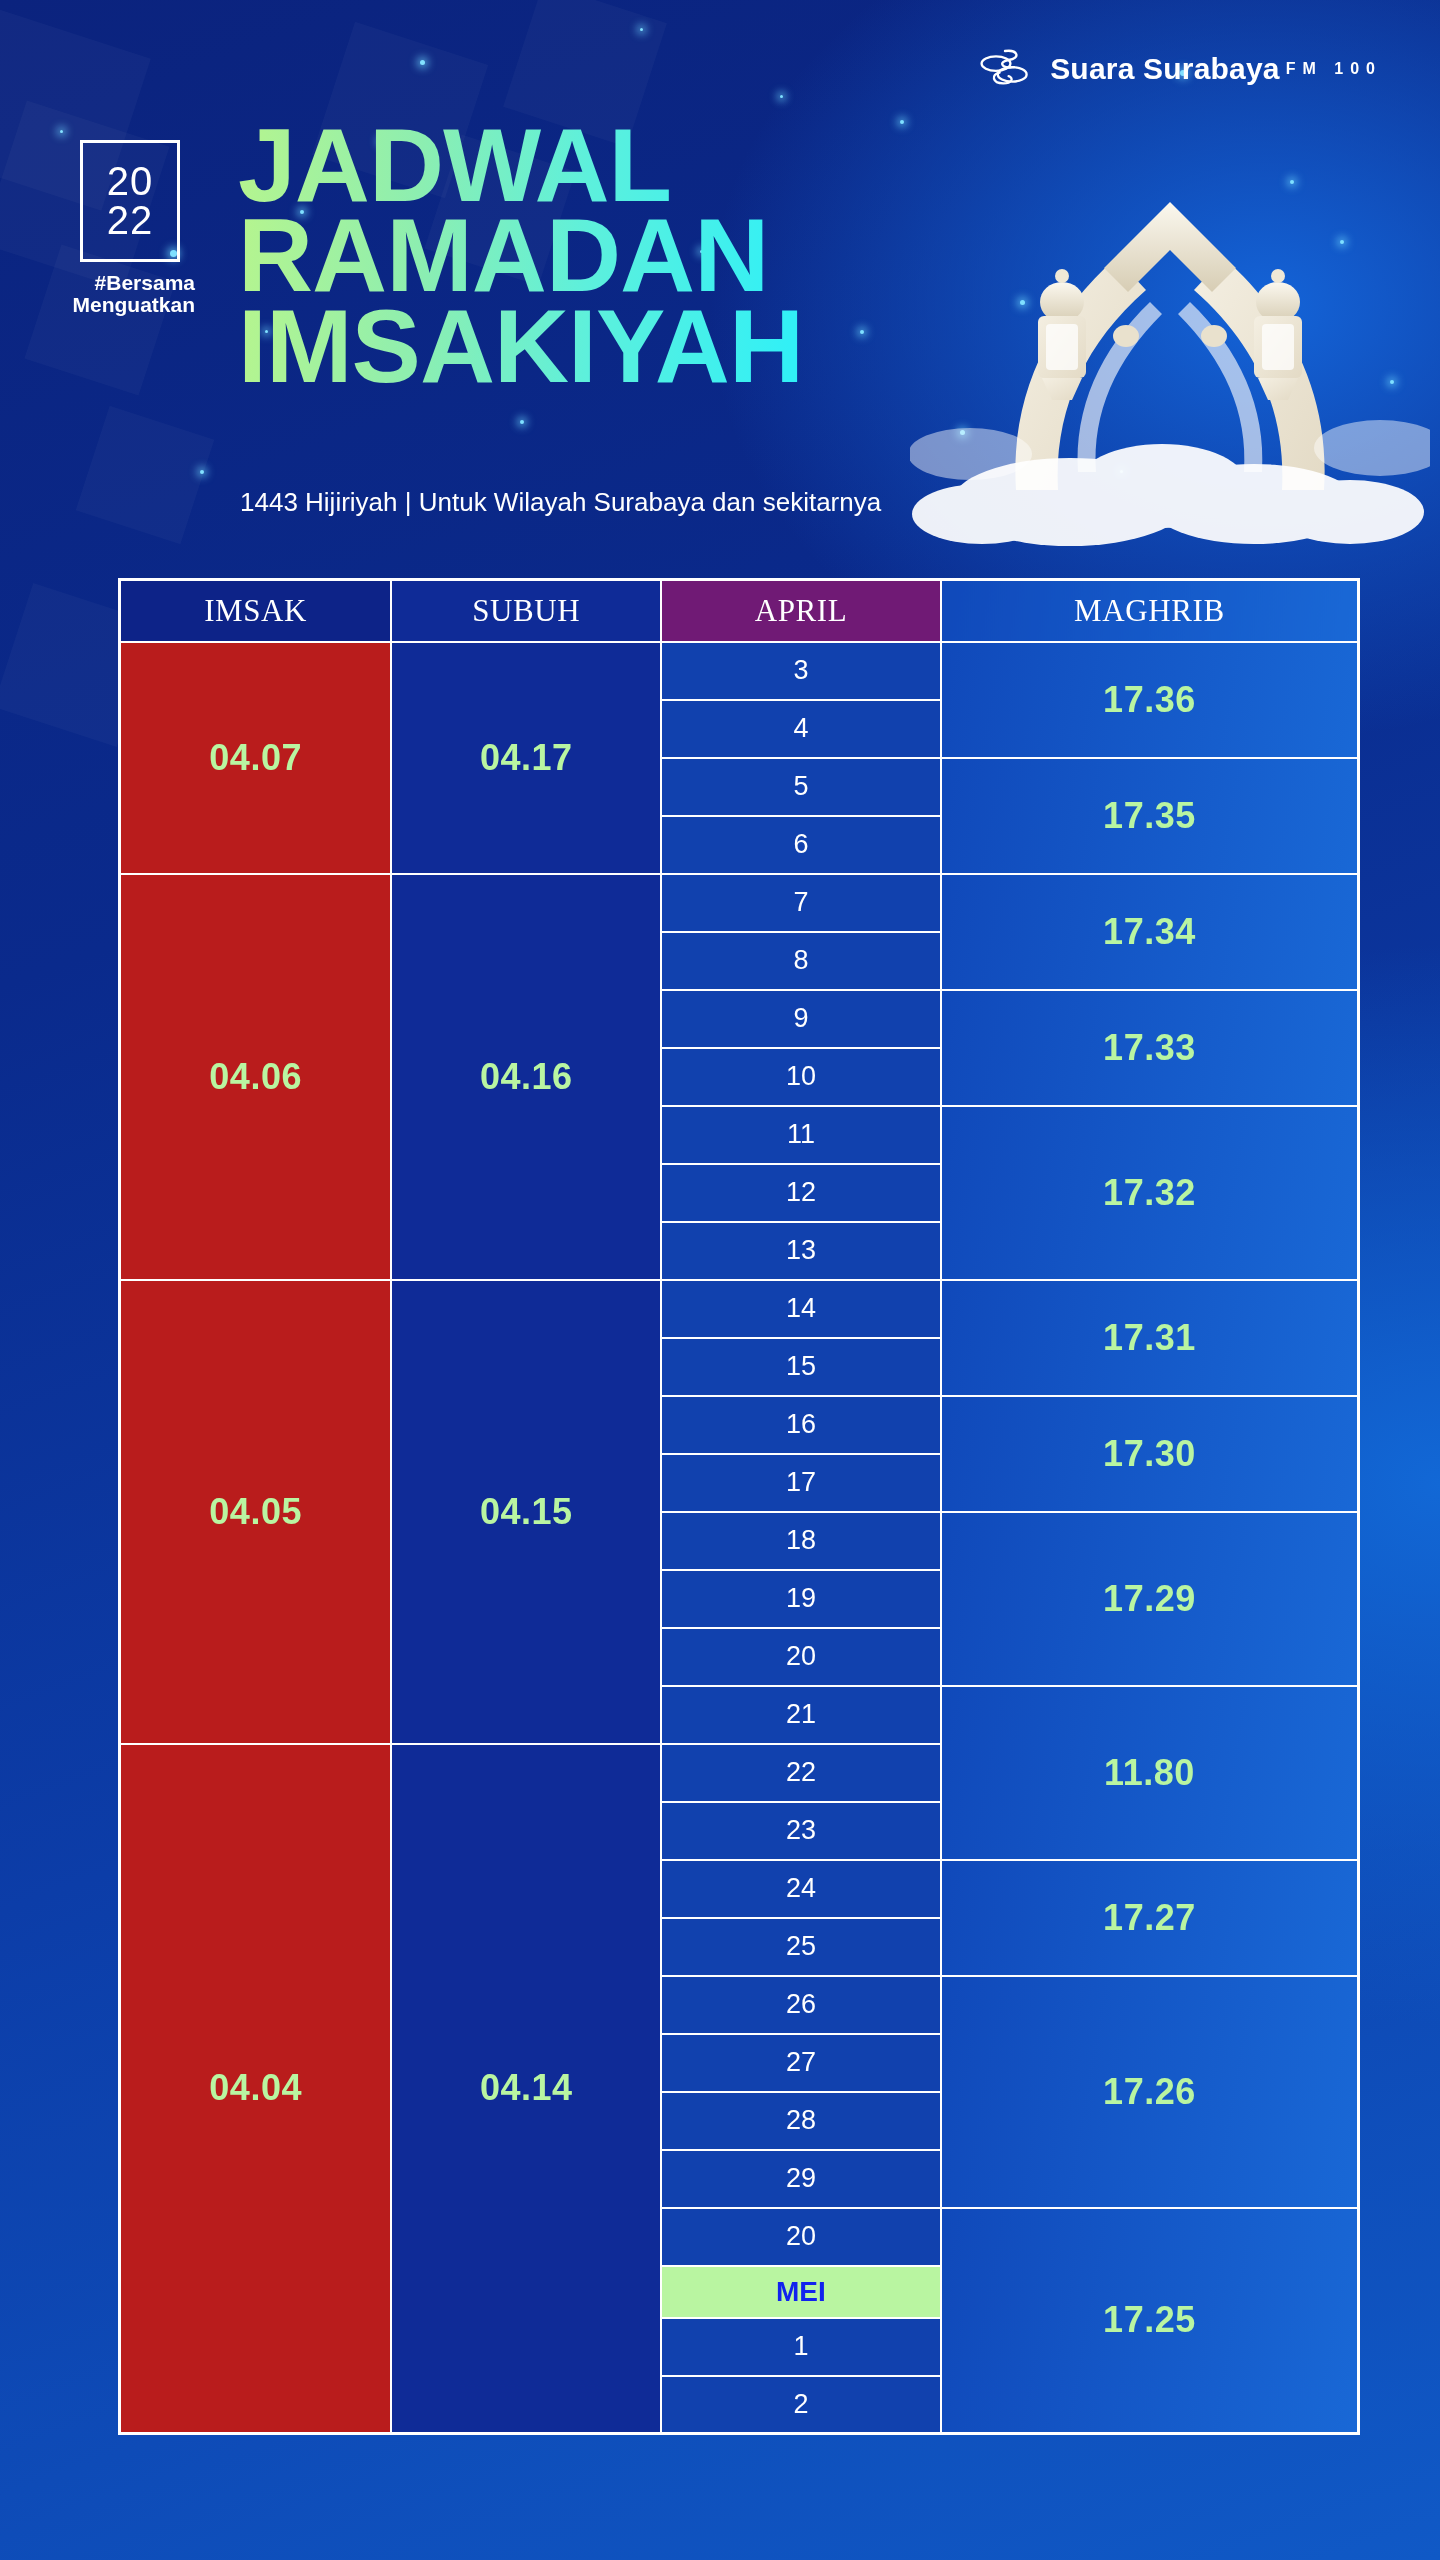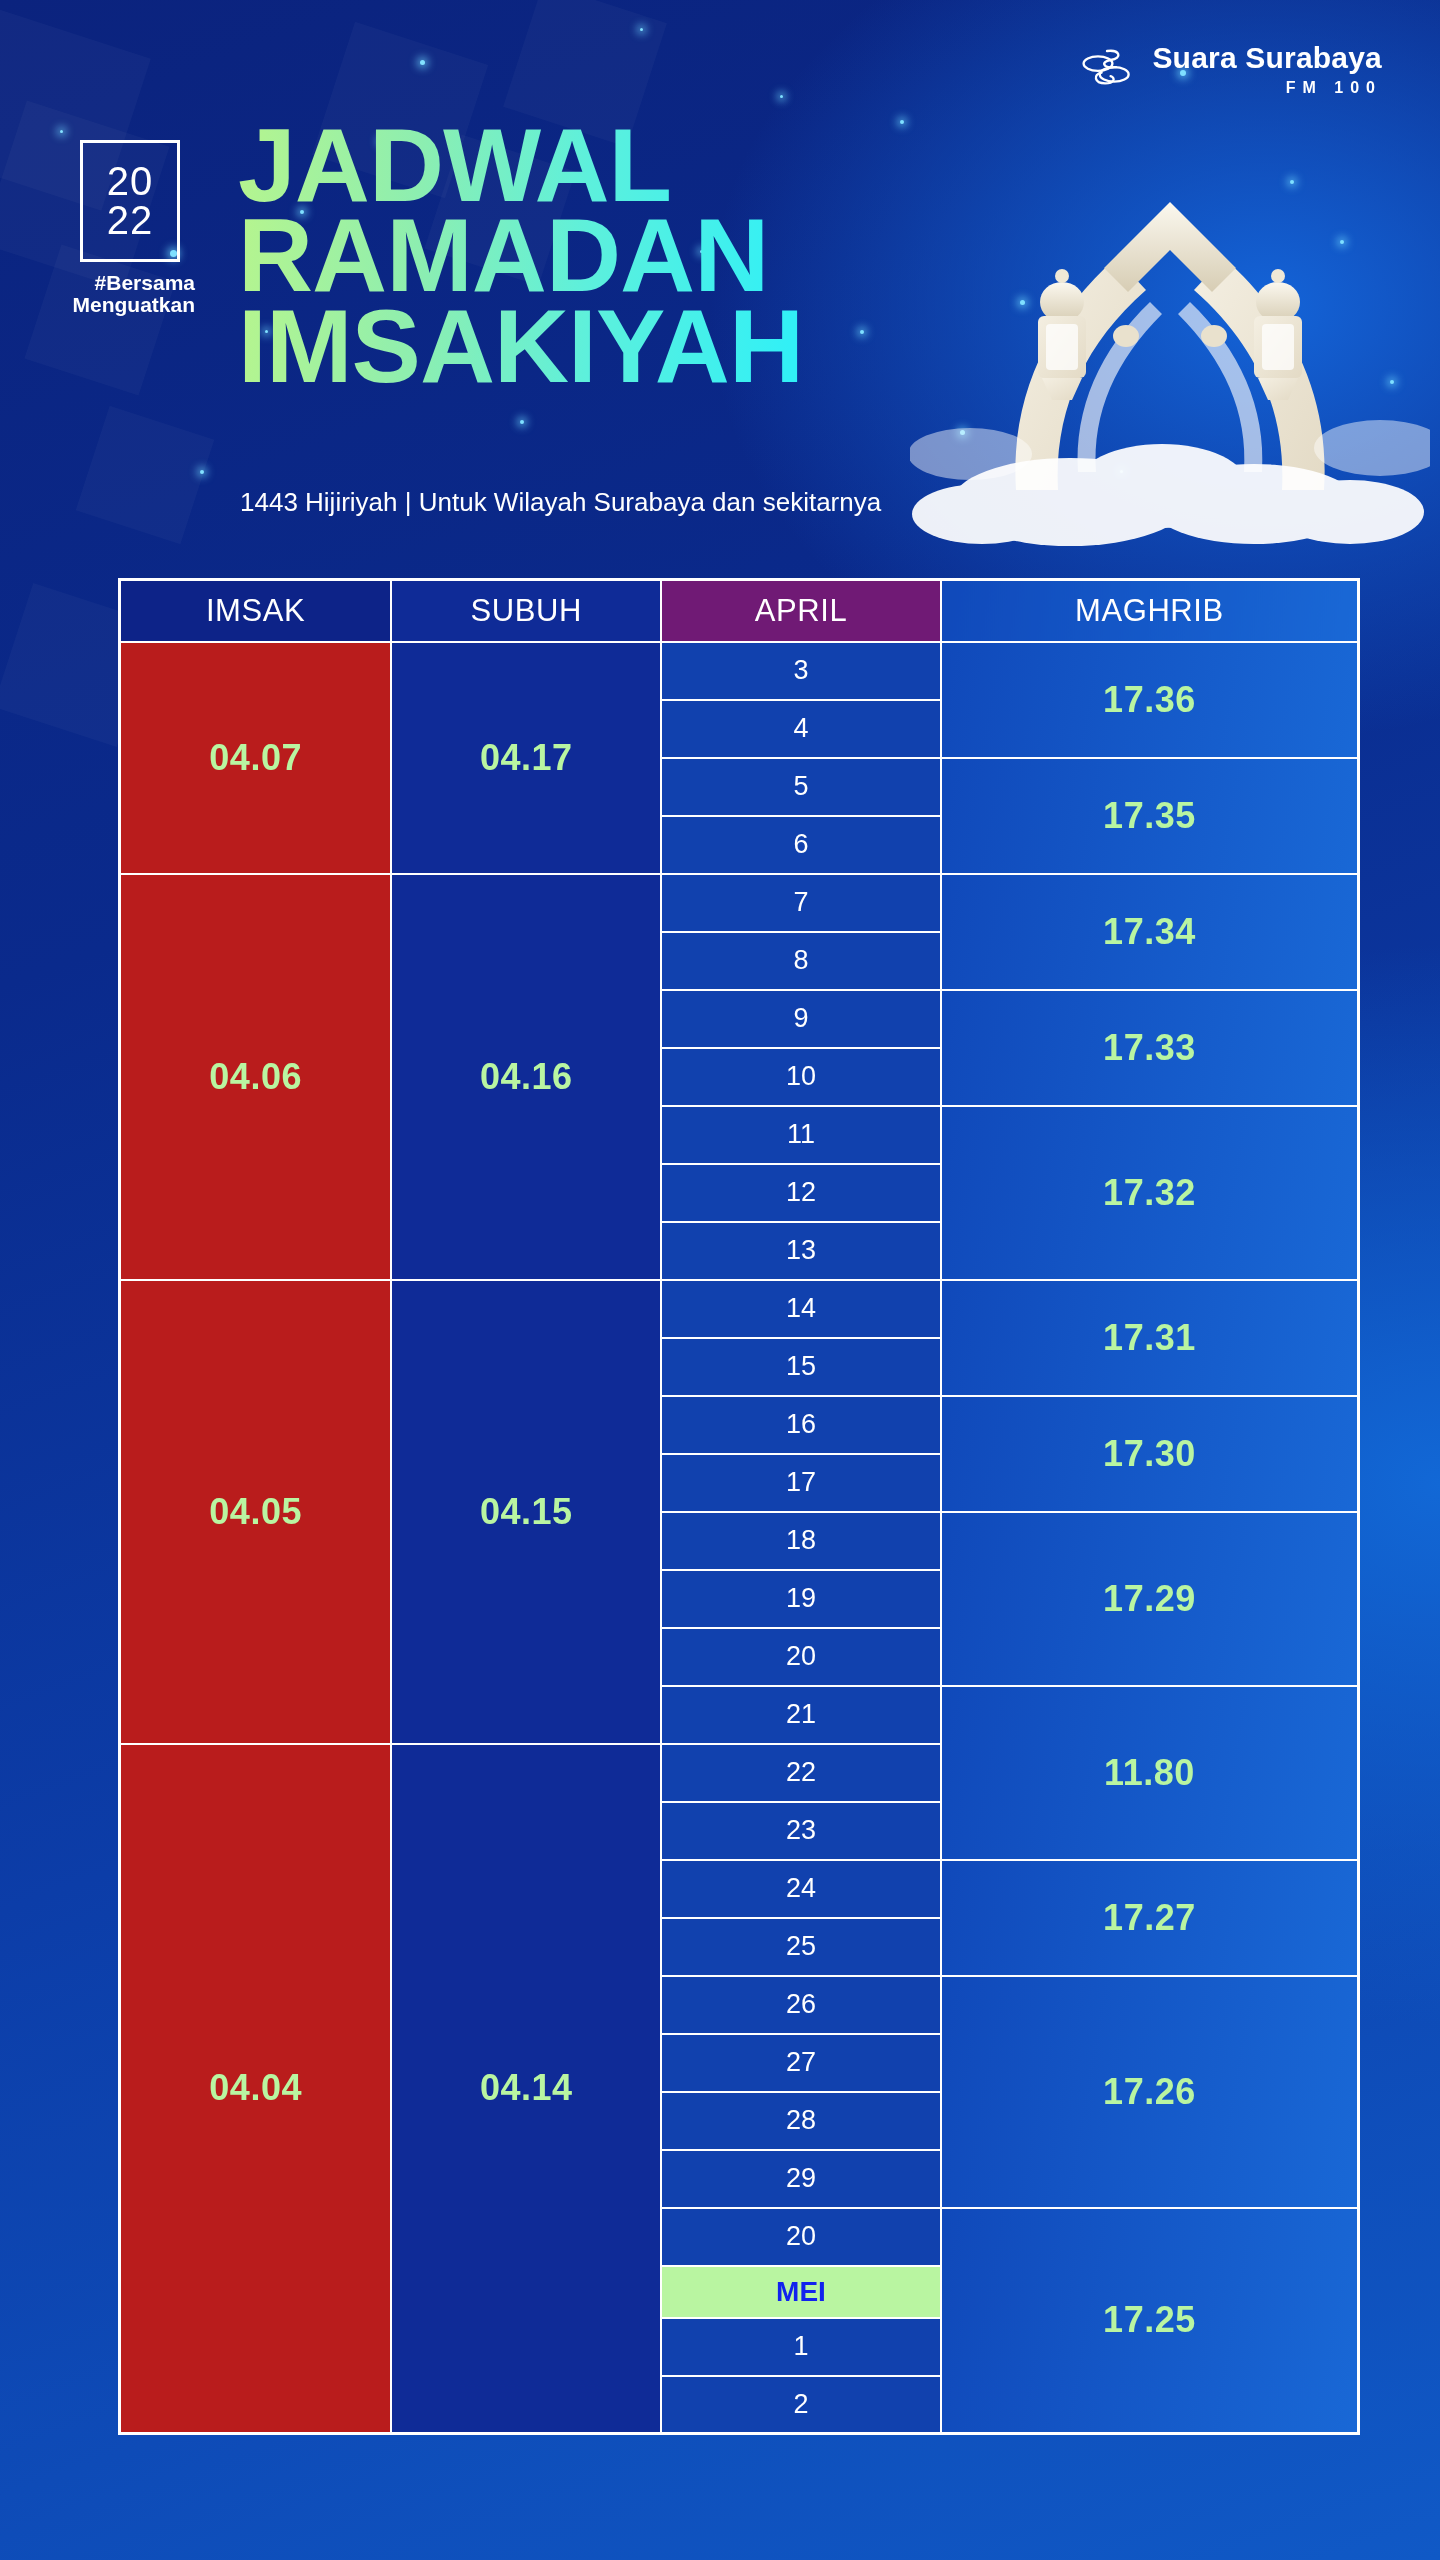--- a/index.html
+++ b/index.html
@@ -20,21 +20,21 @@
   }
   .poly{ position:absolute; background:rgba(255,255,255,.030); transform:rotate(18deg); }
   .star{ position:absolute; border-radius:50%; background:#7fe0ff;
          box-shadow:0 0 9px 3px rgba(110,215,255,.75); }
 
   
   #header{ position:absolute; left:0; top:0; width:1440px; height:560px; }
 
   #brand{ position:absolute; right:58px; top:42px; display:flex; align-items:center; gap:18px; }
   #brand-logo{ width:54px; height:54px; flex:none; }
-  #brand-text{ display:flex; flex-direction:column; align-items:flex-end; }
+  #brand-text{ display:flex; flex-direction:row; }
   #brand-name{ color:#fff; font-size:30px; font-weight:bold; letter-spacing:.2px; line-height:1; }
   #brand-sub{ color:#fff; font-size:16px; font-weight:bold; letter-spacing:7px; margin-top:7px; line-height:1;padding-left:6px; }
 
   #year-badge{ position:absolute; left:80px; top:140px; width:100px; height:122px;
       border:3px solid #fff; display:flex; flex-direction:column;
       align-items:center; justify-content:center; }
   #year-badge span{ color:#fff; font-size:40px; font-weight:300; line-height:.98; letter-spacing:1px; }
   #hashtag{ position:absolute; left:70px; top:272px; width:125px; text-align:right;
       color:#fff; font-size:21px; font-weight:bold; line-height:1.03; }
 
@@ -53,21 +53,21 @@
 
   
   #sched{ position:absolute; left:118px; top:578px; width:1242px;
       border:3px solid #fff; border-collapse:collapse; }
   #sched td,#sched th{ border:2px solid #fff; text-align:center; vertical-align:middle; padding:0; }
   .c-imsak{ width:272px; background:#b91c1c; }
   .c-subuh{ width:270px; background:#0f2b97; }
   .c-day  { width:280px; background:#1141ae; }
   .c-mag  { width:418px; background:linear-gradient(100deg,#1049ba 0%,#1968d6 100%); }
 
-  #sched thead th{ height:62px; font-size:31px; color:#fff; font-weight:normal; letter-spacing:.6px; }
+  #sched thead th{ height:62px; font-size:31px; color:#fff; font-weight:normal; letter-spacing:.6px;font-family:Liberation Serif, serif; }
   th.c-imsak{ background:#0d2388; }
   th.c-subuh{ background:#0f2b97; }
   th.c-mag  { background:linear-gradient(100deg,#1049ba 0%,#1968d6 100%); }
   th.month-head{ background:#701a75; color:#1122ee; font-weight:bold; font-size:29px; }
 
   .time-cell{ font-size:36px; font-weight:bold; color:#b9f5a1; letter-spacing:.5px; }
   .day-cell { height:58px; font-size:27px; color:#fff; }
   .month-cell{ background:#b9f5a1; color:#1122ee; font-weight:bold; font-size:28px; height:52px; }
 </style>
 </head>

